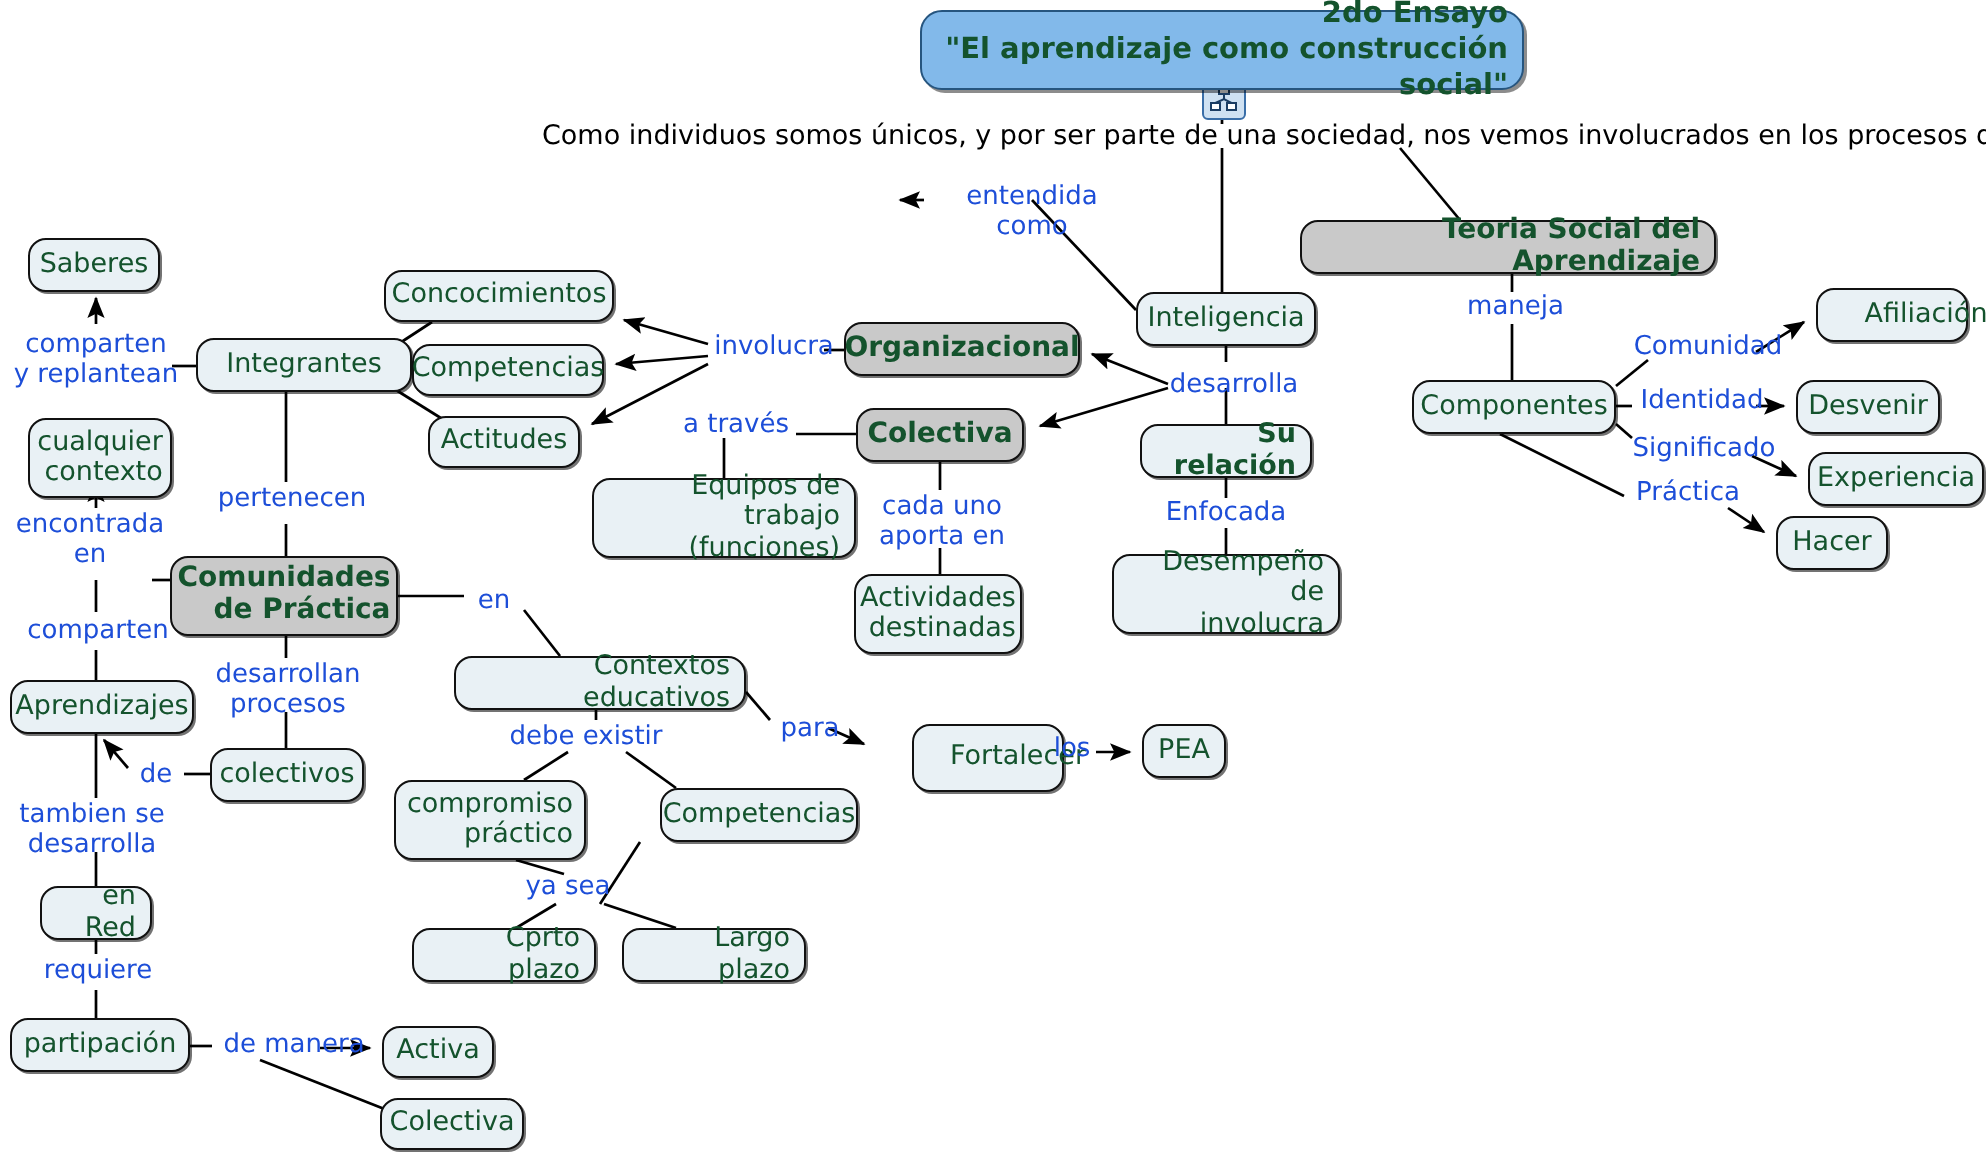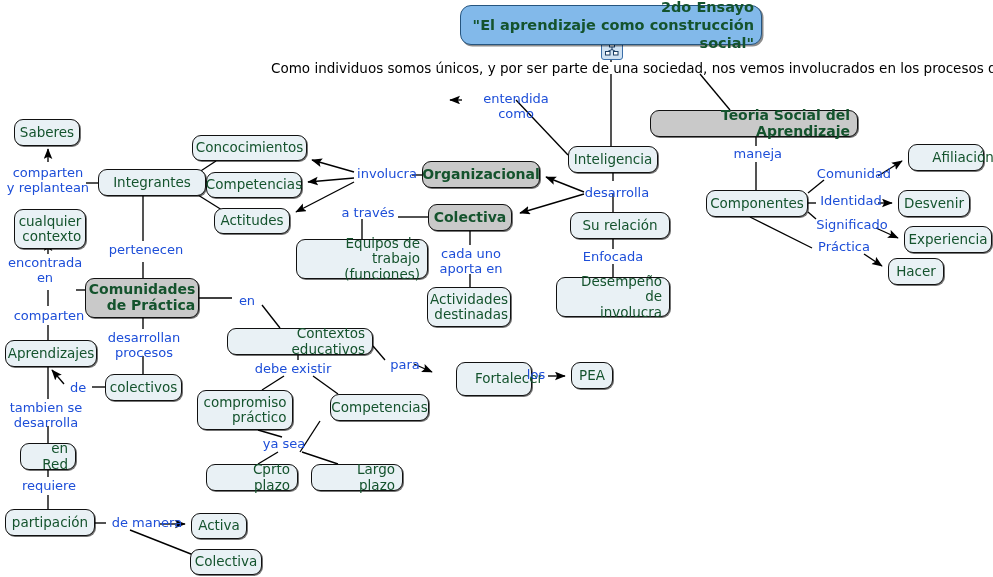--- a/index.html
+++ b/index.html
@@ -210,21 +210,21 @@
     <div class="node" style="left: 568px; top: 146px; width: 90px; height: 27px;">Inteligencia</div>
     <div class="node" style="left: 908px; top: 144px; width: 76px; height: 27px; padding-left: 41px;">Afiliación</div>
     <div class="node" style="left: 98px; top: 169px; width: 108px; height: 27px;">Integrantes</div>
     <div class="node concept" style="left: 422px; top: 161px; width: 118px; height: 27px;">Organizacional</div>
     <div class="node" style="left: 206px; top: 172px; width: 96px; height: 26px;">Competencias</div>
     <div class="node" style="left: 898px; top: 190px; width: 72px; height: 27px;">Desvenir</div>
     <div class="node" style="left: 14px; top: 209px; width: 72px; height: 40px;">cualquier
 contexto</div>
     <div class="node" style="left: 214px; top: 208px; width: 76px; height: 26px;">Actitudes</div>
     <div class="node concept" style="left: 428px; top: 204px; width: 84px; height: 27px;">Colectiva</div>
-    <div class="node" style="left: 570px; top: 212px; width: 100px; height: 27px;">Su relación</div>
+    <div class="node" style="left: 570px; top: 212px; width: 86px; height: 27px; font-weight: bold;">Su relación</div>
     <div class="node" style="left: 706px; top: 190px; width: 102px; height: 27px;">Componentes</div>
     <div class="node" style="left: 904px; top: 226px; width: 88px; height: 27px;">Experiencia</div>
     <div class="node" style="left: 888px; top: 258px; width: 56px; height: 27px;">Hacer</div>
     <div class="node" style="left: 296px; top: 239px; width: 132px; height: 40px;">Equipos de trabajo
 (funciones)</div>
     <div class="node concept" style="left: 85px; top: 278px; width: 114px; height: 40px;">Comunidades
 de Práctica</div>
     <div class="node" style="left: 556px; top: 277px; width: 114px; height: 40px;">Desempeño de
 involucra</div>
     <div class="node" style="left: 427px; top: 287px; width: 84px; height: 40px;">Actividades

